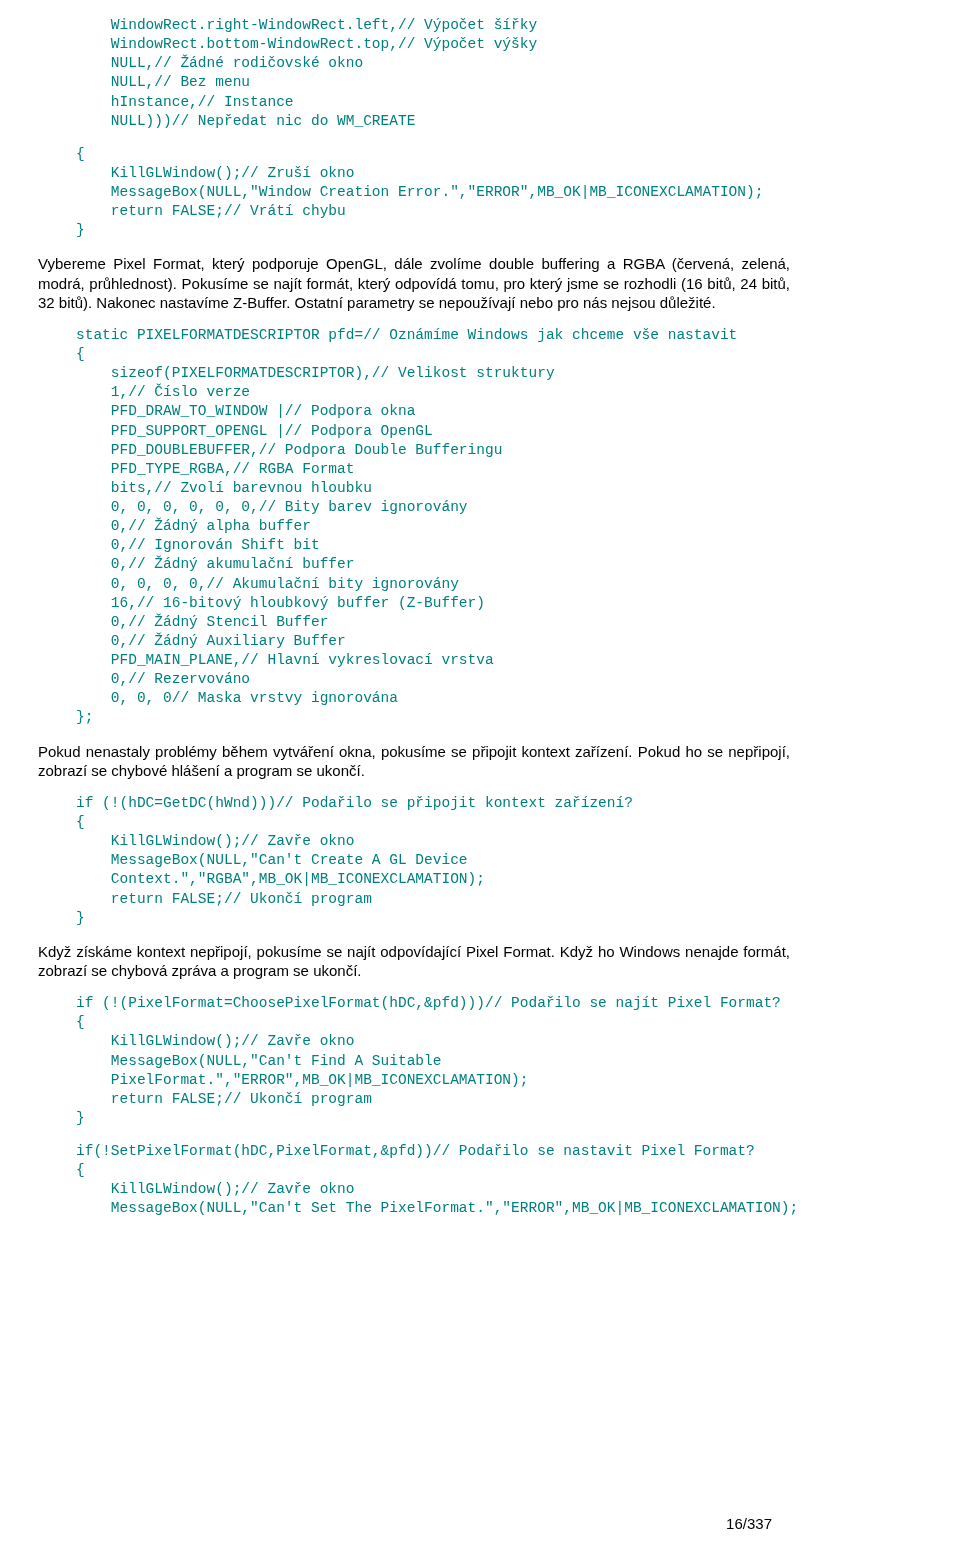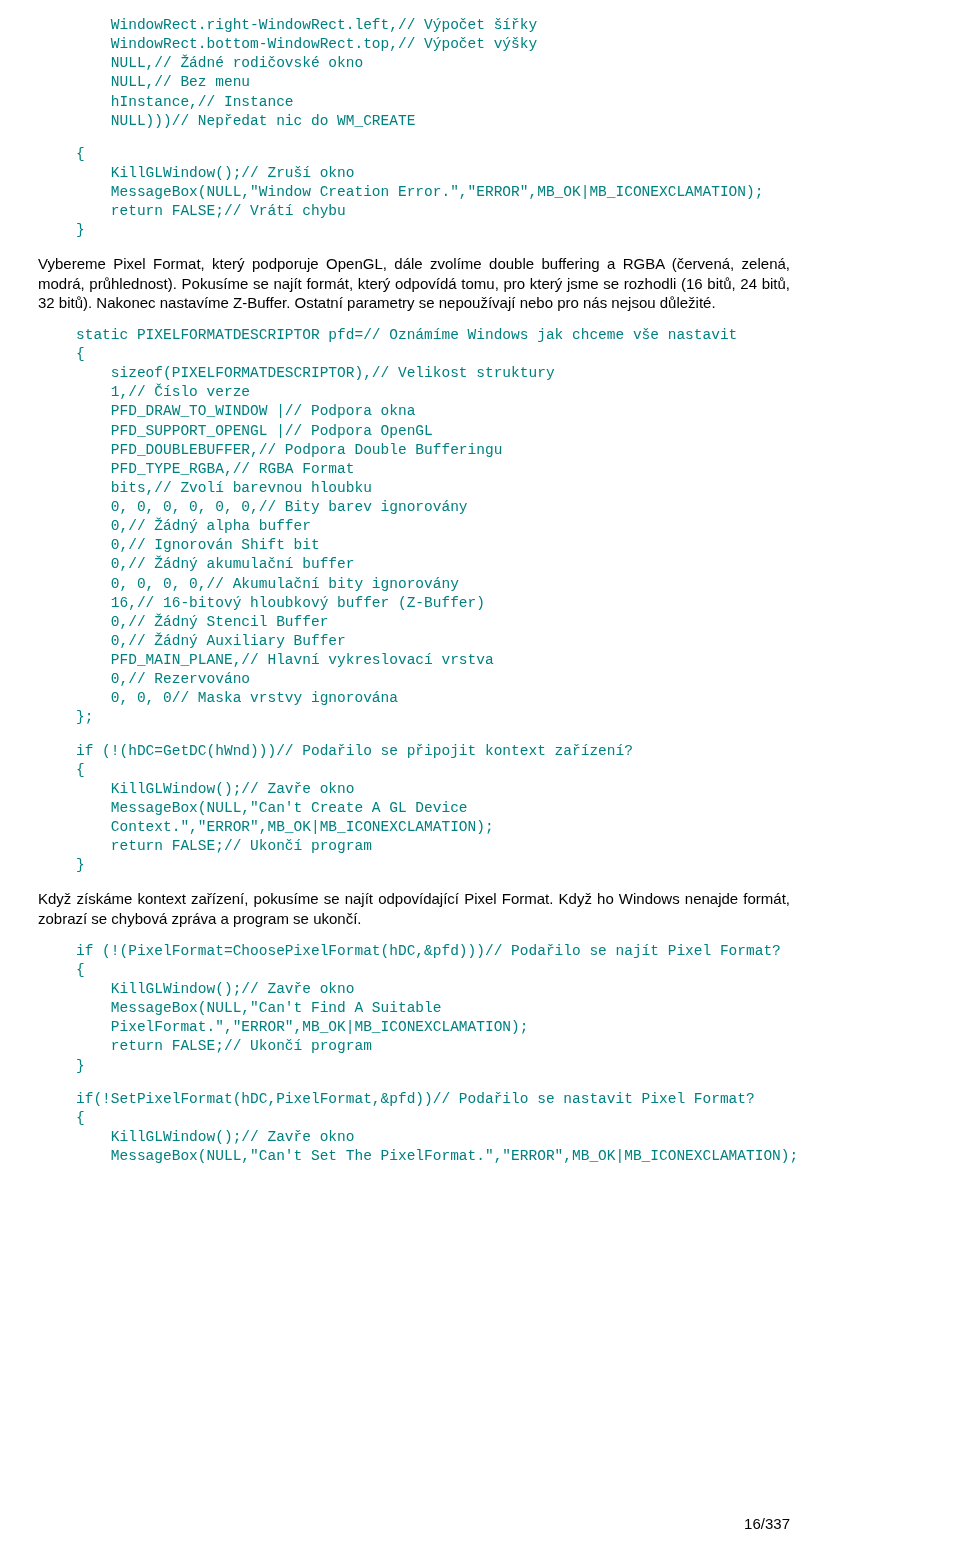--- a/index.html
+++ b/index.html
@@ -25,21 +25,21 @@
     white-space: pre;
     margin: 0 0 14px 0;
     padding-left: 38px;
   }
   p.body {
     margin: 0 0 14px 0;
     text-align: justify;
   }
   .pagenum {
     position: absolute;
-    right: 38px;
+    right: 56px;
     bottom: 18px;
     font-size: 15px;
   }
 </style>
 </head>
 <body>
 
 <div class="page">
 
   <pre class="code">    WindowRect.right-WindowRect.left,// Výpočet šířky
@@ -73,30 +73,31 @@
     0,// Žádný akumulační buffer
     0, 0, 0, 0,// Akumulační bity ignorovány
     16,// 16-bitový hloubkový buffer (Z-Buffer)
     0,// Žádný Stencil Buffer
     0,// Žádný Auxiliary Buffer
     PFD_MAIN_PLANE,// Hlavní vykreslovací vrstva
     0,// Rezervováno
     0, 0, 0// Maska vrstvy ignorována
 };</pre>
 
+  <p class="body">Pokud nenastaly problémy během vytváření okna, pokusíme se připojit kontext zařízení. Pokud ho se nepřipojí, zobrazí se chybové hlášení a program se ukončí.</p>
 
   <pre class="code">if (!(hDC=GetDC(hWnd)))// Podařilo se připojit kontext zařízení?
 {
     KillGLWindow();// Zavře okno
     MessageBox(NULL,"Can't Create A GL Device
-    Context.","ERROR",MB_OK|MB_ICONEXCLAMATION);
+    Context.","RGBA",MB_OK|MB_ICONEXCLAMATION);
     return FALSE;// Ukončí program
 }</pre>
 
-  <p class="body">Když získáme kontext zařízení, pokusíme se najít odpovídající Pixel Format. Když ho Windows nenajde formát, zobrazí se chybová zpráva a program se ukončí.</p>
+  <p class="body">Když získáme kontext nepřipojí, pokusíme se najít odpovídající Pixel Format. Když ho Windows nenajde formát, zobrazí se chybová zpráva a program se ukončí.</p>
 
   <pre class="code">if (!(PixelFormat=ChoosePixelFormat(hDC,&amp;pfd)))// Podařilo se najít Pixel Format?
 {
     KillGLWindow();// Zavře okno
     MessageBox(NULL,"Can't Find A Suitable
     PixelFormat.","ERROR",MB_OK|MB_ICONEXCLAMATION);
     return FALSE;// Ukončí program
 }</pre>
 
 

